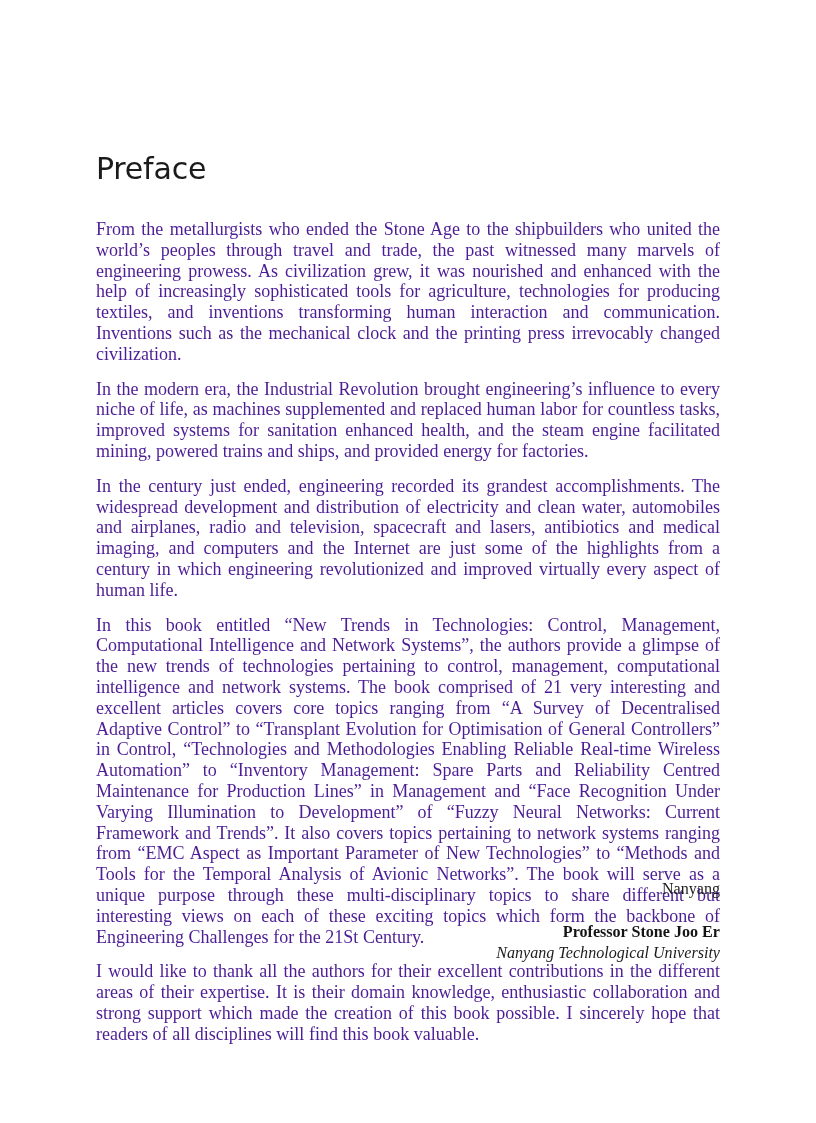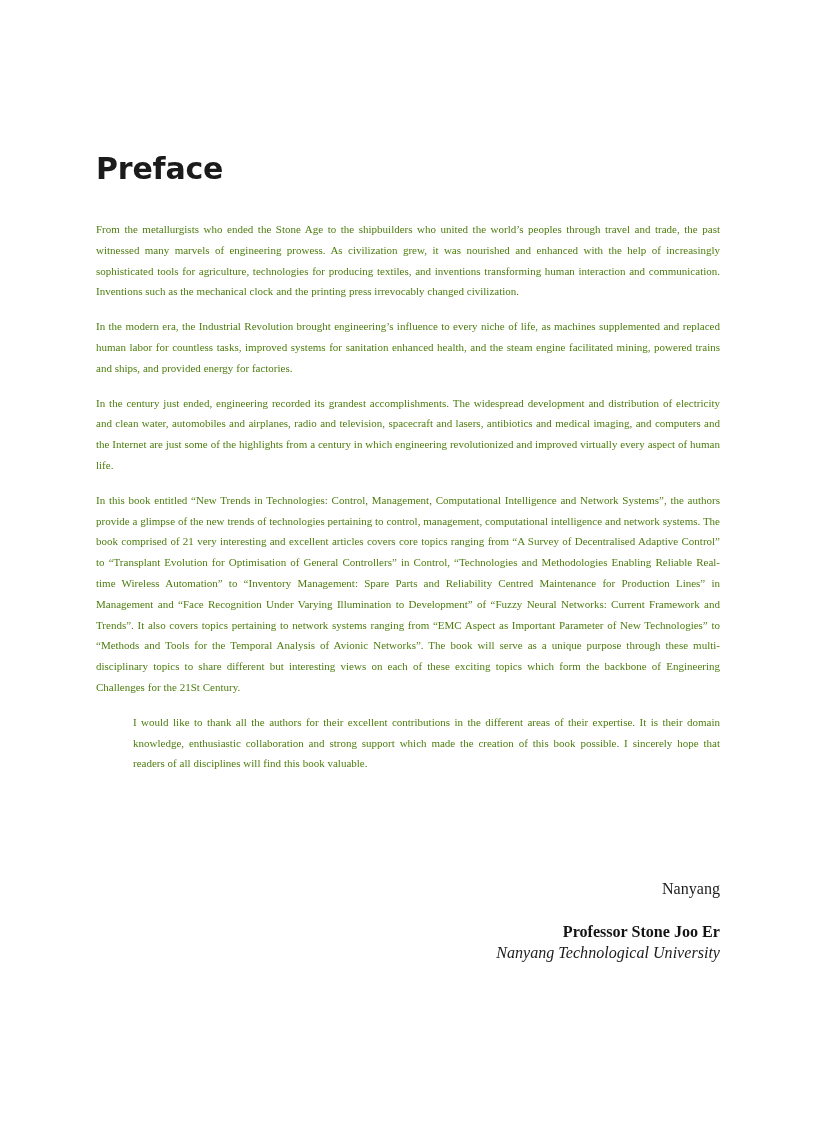--- a/index.html
+++ b/index.html
@@ -27,21 +27,21 @@
 
   .content {
     position: absolute;
     left: 96px;
     top: 0;
     width: 624px;
   }
 
   .preface-title {
     font-family: "DejaVu Sans", sans-serif;
-    font-weight: bold;
+    font-weight: normal;
     font-size: 30px;
     line-height: 34px;
     letter-spacing: -0.2px;
     color: #1b1b1b;
     margin: 0;
     padding: 0;
     position: absolute;
     top: 152px;
     left: 0;
   }
@@ -50,32 +50,31 @@
     position: absolute;
     top: 219px;
     left: 0;
     width: 624px;
   }
 
   p.para {
     margin: 0 0 14px 0;
     padding: 0;
     font-family: "Liberation Serif", serif;
-    font-size: 11px;
+    font-size: 18px;
     line-height: 20.8px;
-    color: #4d7c0f;
+    color: #4c1d95;
     text-align: justify;
     text-justify: inter-word;
     word-spacing: 0.1px;
     hyphens: none;
   }
 
   p.para:last-child {
     margin-bottom: 0;
-    margin-left: 37px;
   }
 
   .signature {
     position: absolute;
     left: 96px;
     top: 879px;
     width: 624px;
     text-align: right;
   }
 

